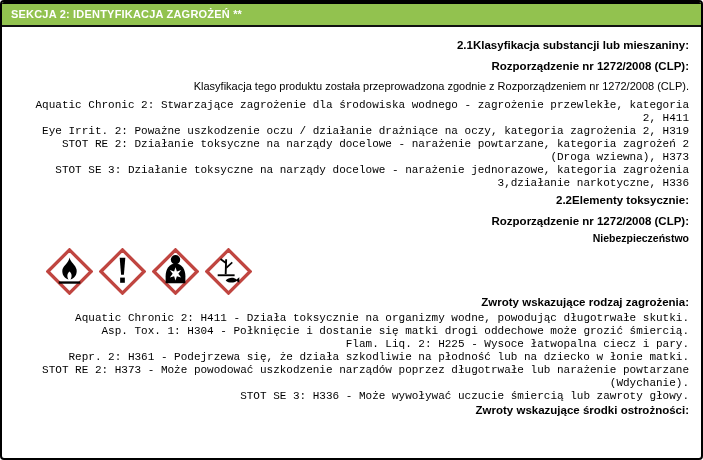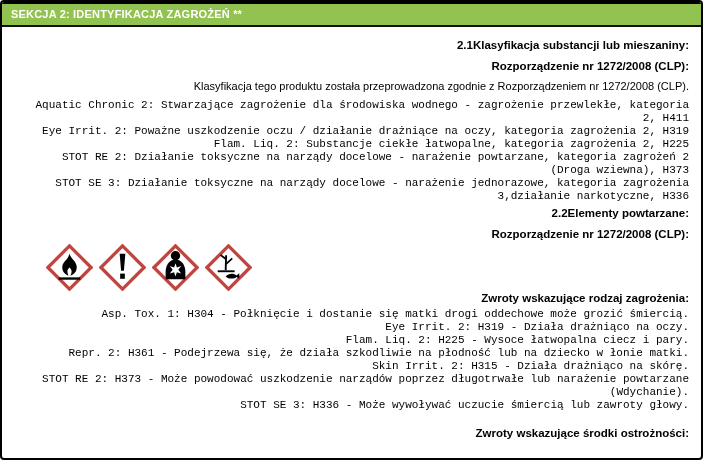--- a/index.html
+++ b/index.html
@@ -38,21 +38,21 @@
   .reg-heading { margin-top: 7px; }
   .intro { margin-top: 7px; }
   ul.plain { list-style: none; margin: 6px 0 0 0; padding: 0; font-family: Liberation Mono, monospace; }
   ul.plain li { line-height: 13px; }
   .sec22 { margin-top: 3px; }
   .signal-word { margin-top: 4px; font-weight: bold; font-size: 10.5px; }
   .picto-row { margin: 2px 0 0 24px; display: flex; gap: 6px; height: 48px; align-items: center; }
   .picto { width: 47px; height: 47px; }
   .stm-heading { }
   ul.stm { margin-top: 3px; }
-  .prec-heading { margin-top: 14px; }
+  .prec-heading { margin-top: 0; }
 </style>
 </head>
 <body>
 
 <div class="page">
 
   <div class="sec-header">
     <span>SEKCJA 2: IDENTYFIKACJA ZAGROŻEŃ **</span>
   </div>
 
@@ -62,31 +62,31 @@
       <span class="sec-num">2.1</span><span class="sec-title">Klasyfikacja substancji lub mieszaniny:</span>
     </div>
 
     <div class="indent bold-line reg-heading">Rozporządzenie nr 1272/2008 (CLP):</div>
 
     <div class="indent intro">Klasyfikacja tego produktu została przeprowadzona zgodnie z Rozporządzeniem nr 1272/2008 (CLP).</div>
 
     <ul class="plain indent">
       <li>Aquatic Chronic 2: Stwarzające zagrożenie dla środowiska wodnego - zagrożenie przewlekłe, kategoria 2, H411</li>
       <li>Eye Irrit. 2: Poważne uszkodzenie oczu / działanie drażniące na oczy, kategoria zagrożenia 2, H319</li>
-      <li>Flam. Liq. 2: Substancje ciekłe łatwopalne, kategoria zagrożenia 2, H225</li>
       <li>STOT RE 2: Działanie toksyczne na narządy docelowe - narażenie powtarzane, kategoria zagrożeń 2 (Droga wziewna), H373</li>
       <li>STOT SE 3: Działanie toksyczne na narządy docelowe - narażenie jednorazowe, kategoria zagrożenia 3,działanie narkotyczne, H336</li>
     </ul>
 
     <div class="sec-row sec22">
-      <span class="sec-num">2.2</span><span class="sec-title">Elementy powtarzane:</span>
+      <span class="sec-num">2.2</span><span class="sec-title">Elementy toksycznie:</span>
     </div>
 
     <div class="indent bold-line reg-heading">Rozporządzenie nr 1272/2008 (CLP):</div>
 
+    <div class="indent signal-word">Niebezpieczeństwo</div>
 
     <div class="picto-row">
 
       <svg class="picto" viewBox="0 0 100 100">
         <polygon points="50,4 96,50 50,96 4,50" fill="#fff" stroke="#c04540" stroke-width="7"></polygon>
         <path fill="#000" d="M50,20 C52,31 63,35 65,46 C67,57 60,65 52,67 C56,61 55,54 50,50 C45,54 44,61 48,67 C40,65 33,57 35,46 C37,37 48,32 50,20 Z"></path>
         <rect x="27" y="71" width="46" height="5" fill="#000"></rect>
       </svg>
 
       <svg class="picto" viewBox="0 0 100 100">
@@ -108,25 +108,24 @@
         <path fill="#000" d="M44,34 L32,25 L34,22 L45,30 Z"></path>
         <path fill="#000" d="M45,40 L57,29 L59,32 L46,44 Z"></path>
         <rect x="27" y="56" width="36" height="4" fill="#000"></rect>
         <path fill="#000" d="M44,69 C50,62 62,62 67,67 L73,62 L73,74 L67,70 C62,75 50,75 44,69 Z"></path>
       </svg>
     </div>
 
     <div class="indent bold-line stm-heading">Zwroty wskazujące rodzaj zagrożenia:</div>
 
     <ul class="plain stm indent">
+      <li>Aquatic Chronic 2: H411 - Działa toksycznie na organizmy wodne, powodując długotrwałe skutki.</li>
       <li>Asp. Tox. 1: H304 - Połknięcie i dostanie się matki drogi oddechowe może grozić śmiercią.</li>
-      <li>Eye Irrit. 2: H319 - Działa drażniąco na oczy.</li>
       <li>Flam. Liq. 2: H225 - Wysoce łatwopalna ciecz i pary.</li>
       <li>Repr. 2: H361 - Podejrzewa się, że działa szkodliwie na płodność lub na dziecko w łonie matki.</li>
-      <li>Skin Irrit. 2: H315 - Działa drażniąco na skórę.</li>
       <li>STOT RE 2: H373 - Może powodować uszkodzenie narządów poprzez długotrwałe lub narażenie powtarzane (Wdychanie).</li>
       <li>STOT SE 3: H336 - Może wywoływać uczucie śmiercią lub zawroty głowy.</li>
     </ul>
 
     <div class="indent bold-line prec-heading">Zwroty wskazujące środki ostrożności:</div>
 
   </div>
 </div>
 
 </body></html>

